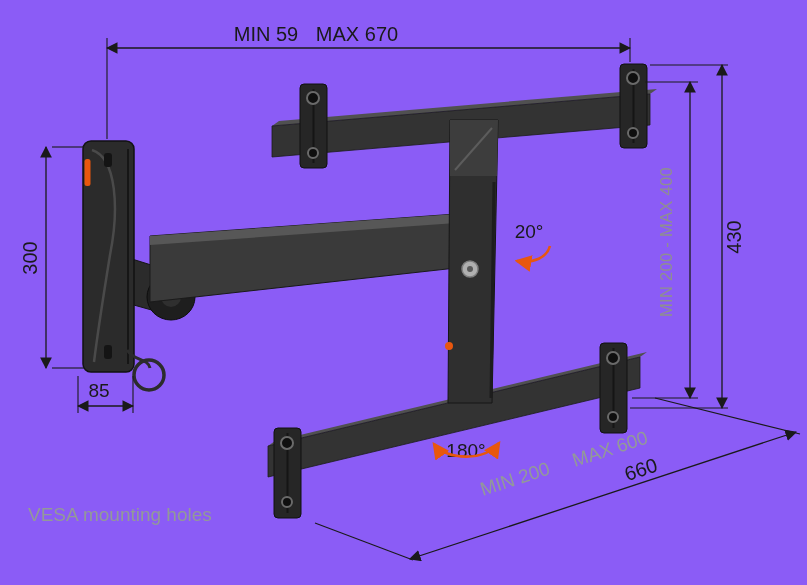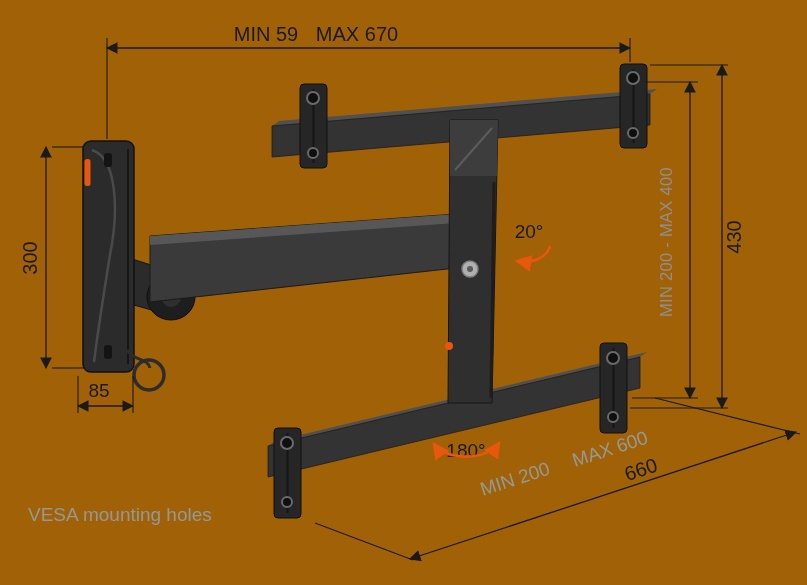--- a/index.html
+++ b/index.html
@@ -1,18 +1,18 @@
 <!DOCTYPE html>
 <html><head>
 <meta charset="utf-8">
 <style>
   html,body{margin:0;padding:0;background:#ffffff;}
   .stage{
     width:807px;height:585px;position:relative;overflow:hidden;
-    background:#a16207;font-family:"Liberation Sans",sans-serif;
+    background:#8b5cf6;font-family:"Liberation Sans",sans-serif;
   }
   svg{display:block;}
   text{font-family:"Liberation Sans",sans-serif;}
   .dim-text{fill:#1a1a1a;font-size:20px;}
   .dim-text-sm{fill:#1a1a1a;font-size:19px;}
   .muted-text{fill:#939999;font-size:19px;}
   .muted-text-sm{fill:#8f8f8f;font-size:16.5px;letter-spacing:.3px;}
   .dim-line{stroke:#1a1a1a;stroke-width:1.3;fill:none;}
   .ext-line{stroke:#1a1a1a;stroke-width:1.1;fill:none;}
   .angle-arc{stroke:#E8570E;stroke-width:2.6;fill:none;}

